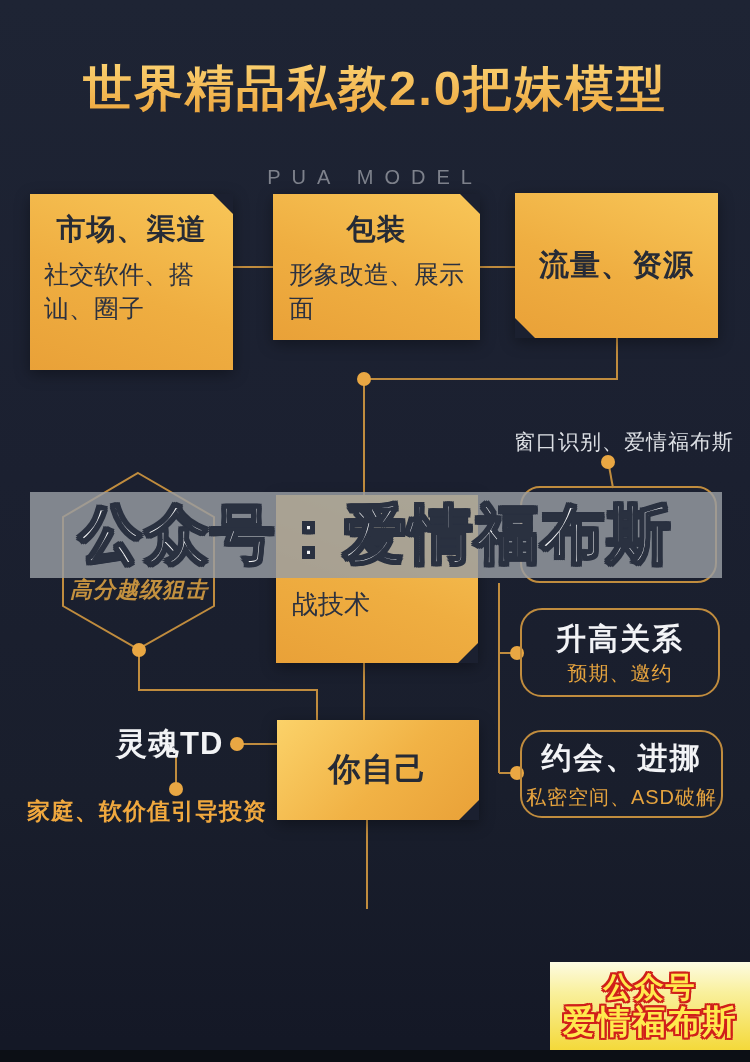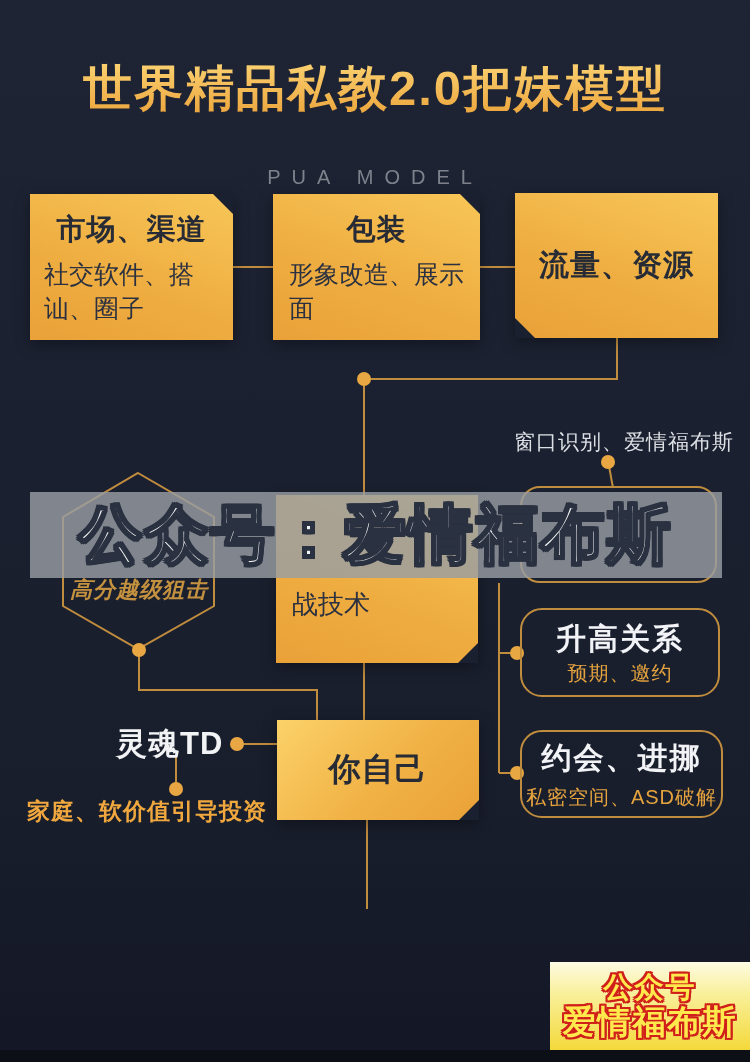--- a/index.html
+++ b/index.html
@@ -100,21 +100,21 @@
       <circle cx="364" cy="379" r="7"></circle>
       <circle cx="608" cy="462" r="7"></circle>
       <circle cx="139" cy="650" r="7"></circle>
       <circle cx="517" cy="653" r="7"></circle>
       <circle cx="517" cy="773" r="7"></circle>
       <circle cx="237" cy="744" r="7"></circle>
       <circle cx="176" cy="789" r="7"></circle>
     </g>
   </svg>
 
-  <div class="abs gbox" style="left:30px;top:194px;width:203px;height:146px;">
+  <div class="abs gbox" style="left:30px;top:194px;width:203px;height:176px;">
     <div class="notch notch-tr"></div>
     <div class="btitle" style="margin-top:16px;font-size:29px;">市场、渠道</div>
     <div class="bdesc" style="margin:8px 12px 0 14px;font-size:25px;">社交软件、搭讪、圈子</div>
   </div>
 
   <div class="abs gbox" style="left:273px;top:194px;width:207px;height:146px;">
     <div class="notch notch-tr"></div>
     <div class="btitle" style="margin-top:16px;font-size:29px;">包装</div>
     <div class="bdesc" style="margin:8px 12px 0 16px;font-size:25px;">形象改造、展示面</div>
   </div>

